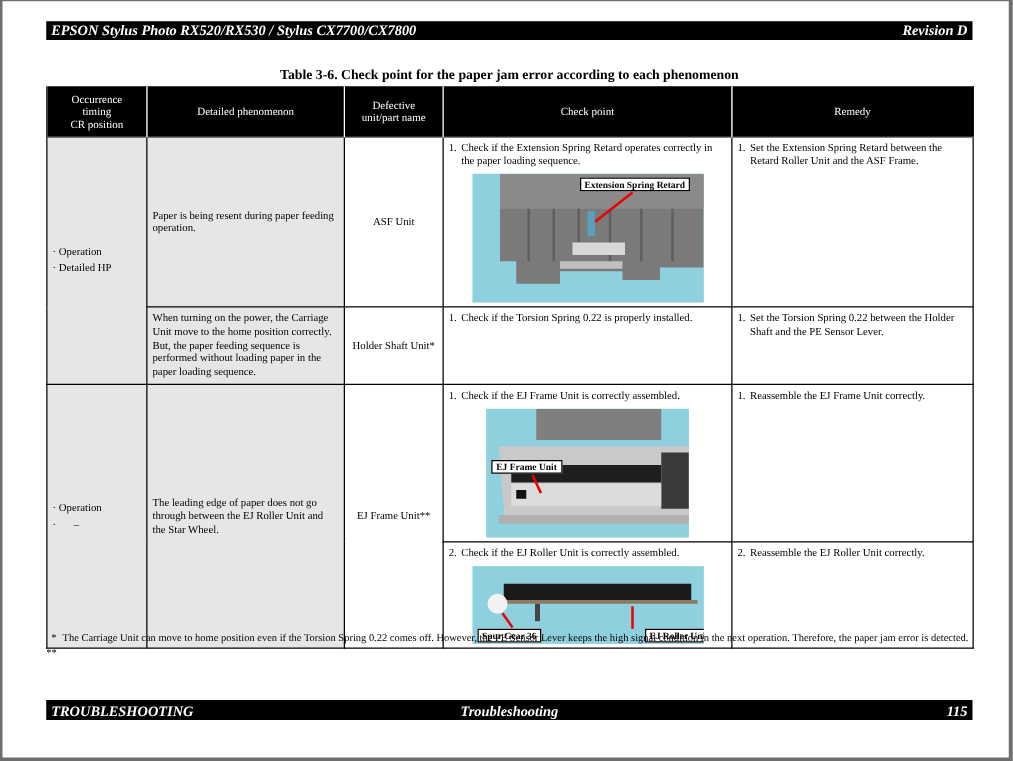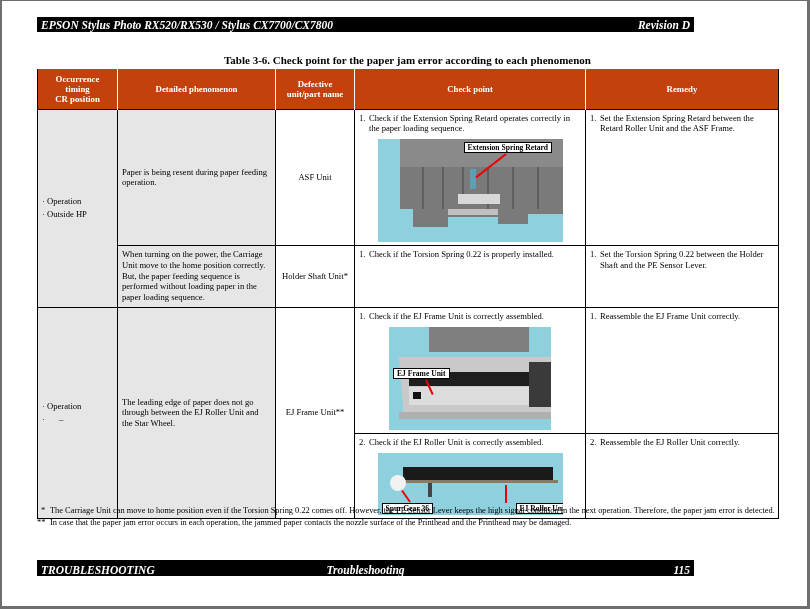--- a/index.html
+++ b/index.html
@@ -1,29 +1,29 @@
 <!DOCTYPE html>
 <html><head>
 <meta charset="utf-8">
 <style>
   * { box-sizing: border-box; margin: 0; padding: 0; }
   html, body { width: 810px; height: 609px; background: #6e6e6e; overflow: hidden; }
   body { font-family: "Liberation Serif", "DejaVu Serif", serif; color: #000; }
   .page { position: absolute; left: 2px; top: 1px; width: 805px; height: 605px; background: #fff; }
-  .bar { position: absolute; left: 35px; width: 657px; background: #000; color: #fff;
+  .bar { position: absolute; left: 35px; width: 741px; background: #000; color: #fff;
          font-style: italic; font-weight: bold; font-size: 11.5px; display: flex; align-items: center;
          padding: 0 4px; }
   .hdr { top: 16px; height: 15px; justify-content: space-between; }
   .ftr { top: 559px; height: 16px; justify-content: space-between; align-items: flex-end; }
   .ftr .mid { position: absolute; left: 0; right: 0; text-align: center; }
   .caption { position: absolute; top: 53px; left: 35px; width: 741px; text-align: center;
              font-size: 11px; font-weight: bold; }
   table { position: absolute; left: 35px; top: 68px; width: 741px; border-collapse: collapse;
           table-layout: fixed; font-size: 8.6px; line-height: 10.8px; }
-  th { background: #c2410c; color: #fff; font-weight: bold; text-align: center; vertical-align: middle;
+  th { background: #000000; color: #fff; font-weight: normal; text-align: center; vertical-align: middle;
        height: 40px; border-left: 1px solid #fff; border-right: 1px solid #fff; font-size: 8.8px; line-height: 10px; }
   th:first-child { border-left: 1px solid #000; }
   th:last-child { border-right: 1px solid #000; }
   td { border: 1px solid #000; vertical-align: top; padding: 3px 4px; }
   td.gray { background: #e6e6e6; }
   td.mid { vertical-align: middle; }
   td.center { text-align: center; }
   .num { display: flex; }
   .num .n { width: 10px; flex: none; }
   .bullets div { line-height: 13px; }
@@ -69,21 +69,21 @@
         </th>
         <th>Check point</th>
         <th>Remedy</th>
       </tr>
     </thead>
     <tbody>
 
       <tr style="height:132px">
         <td class="gray mid bullets" rowspan="2">
           <div>· <span>Operation</span></div>
-          <div>· <span>Outside HP</span></div>
+          <div>· <span>Detailed HP</span></div>
         </td>
         <td class="gray mid">Paper is being resent during paper feeding operation.</td>
         <td class="mid center">ASF Unit</td>
         <td>
           <div class="num">
               <span class="n">1.</span>
               <span>Check if the Extension Spring Retard operates correctly in the paper loading sequence.</span>
             </div>
           <div class="photo" style="width:185px;height:103px;">
             <svg width="185" height="103" viewBox="0 0 185 103">
@@ -196,21 +196,20 @@
     </tbody>
   </table>
 
   <div class="notes">
     <div class="note">
       <span class="mk" style="padding-left:4px">*</span>
       <span>The Carriage Unit can move to home position even if the Torsion Spring 0.22 comes off. However, the PE Sensor Lever keeps the high signal condition in the next operation. Therefore, the paper jam error is detected.</span>
     </div>
     <div class="note">
       <span class="mk">**</span>
-      <span>In case that the paper jam error occurs in each operation, the jammed paper contacts the nozzle surface of the Printhead and the Printhead may be damaged.</span>
     </div>
   </div>
 
   <div class="bar ftr">
     <span>TROUBLESHOOTING</span>
     <span class="mid">Troubleshooting</span>
     <span>115</span>
   </div>
 
 </div>

